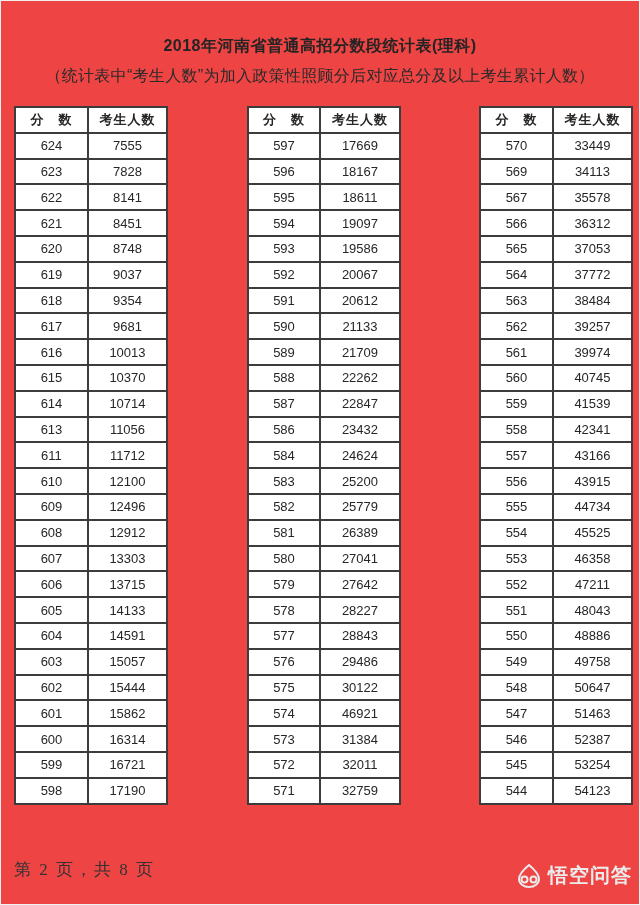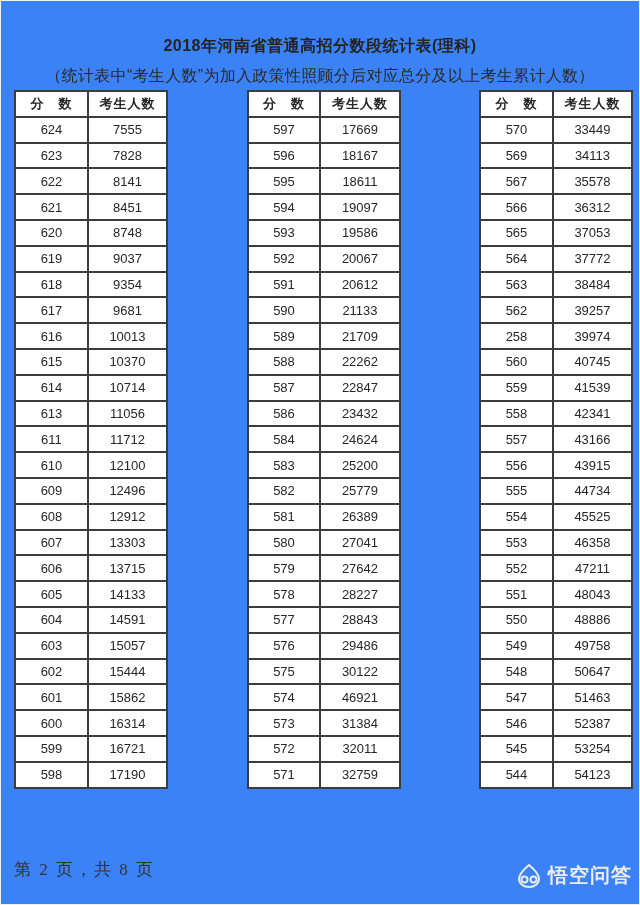--- a/index.html
+++ b/index.html
@@ -5,21 +5,21 @@
   html, body {
     margin: 0; padding: 0;
     width: 640px; height: 905px;
     background: #ffffff;
     font-family: "Liberation Sans", "DejaVu Sans", sans-serif;
     overflow: hidden;
   }
   .page {
     position: relative;
     width: 640px; height: 905px;
-    background: #3b82f6;
+    background: #ef4444;
     box-sizing: border-box;
     box-shadow: inset 0 0 0 1px #f0f0f0;
   }
   .title {
     position: absolute;
     top: 36px; left: 0; right: 0;
     margin: 0;
     text-align: center;
     font-size: 16px;
     font-weight: bold;
@@ -39,20 +39,21 @@
     top: 90px; left: 14px;
     width: 619px;
     display: flex;
     justify-content: space-between;
   }
   table.score-table {
     border-collapse: collapse;
     width: 154px;
     table-layout: fixed;
     background: #ffffff;
+    margin-top: 16px;
   }
   table.score-table th,
   table.score-table td {
     border: 2px solid #3c3c3c;
     text-align: center;
     vertical-align: middle;
     padding: 0;
     height: 23.8px;
     color: #262626;
     font-size: 13px;
@@ -379,21 +380,21 @@
           </tr>
           <tr>
             <td>563</td>
             <td>38484</td>
           </tr>
           <tr>
             <td>562</td>
             <td>39257</td>
           </tr>
           <tr>
-            <td>258</td>
+            <td>561</td>
             <td>39974</td>
           </tr>
           <tr>
             <td>560</td>
             <td>40745</td>
           </tr>
           <tr>
             <td>559</td>
             <td>41539</td>
           </tr>

